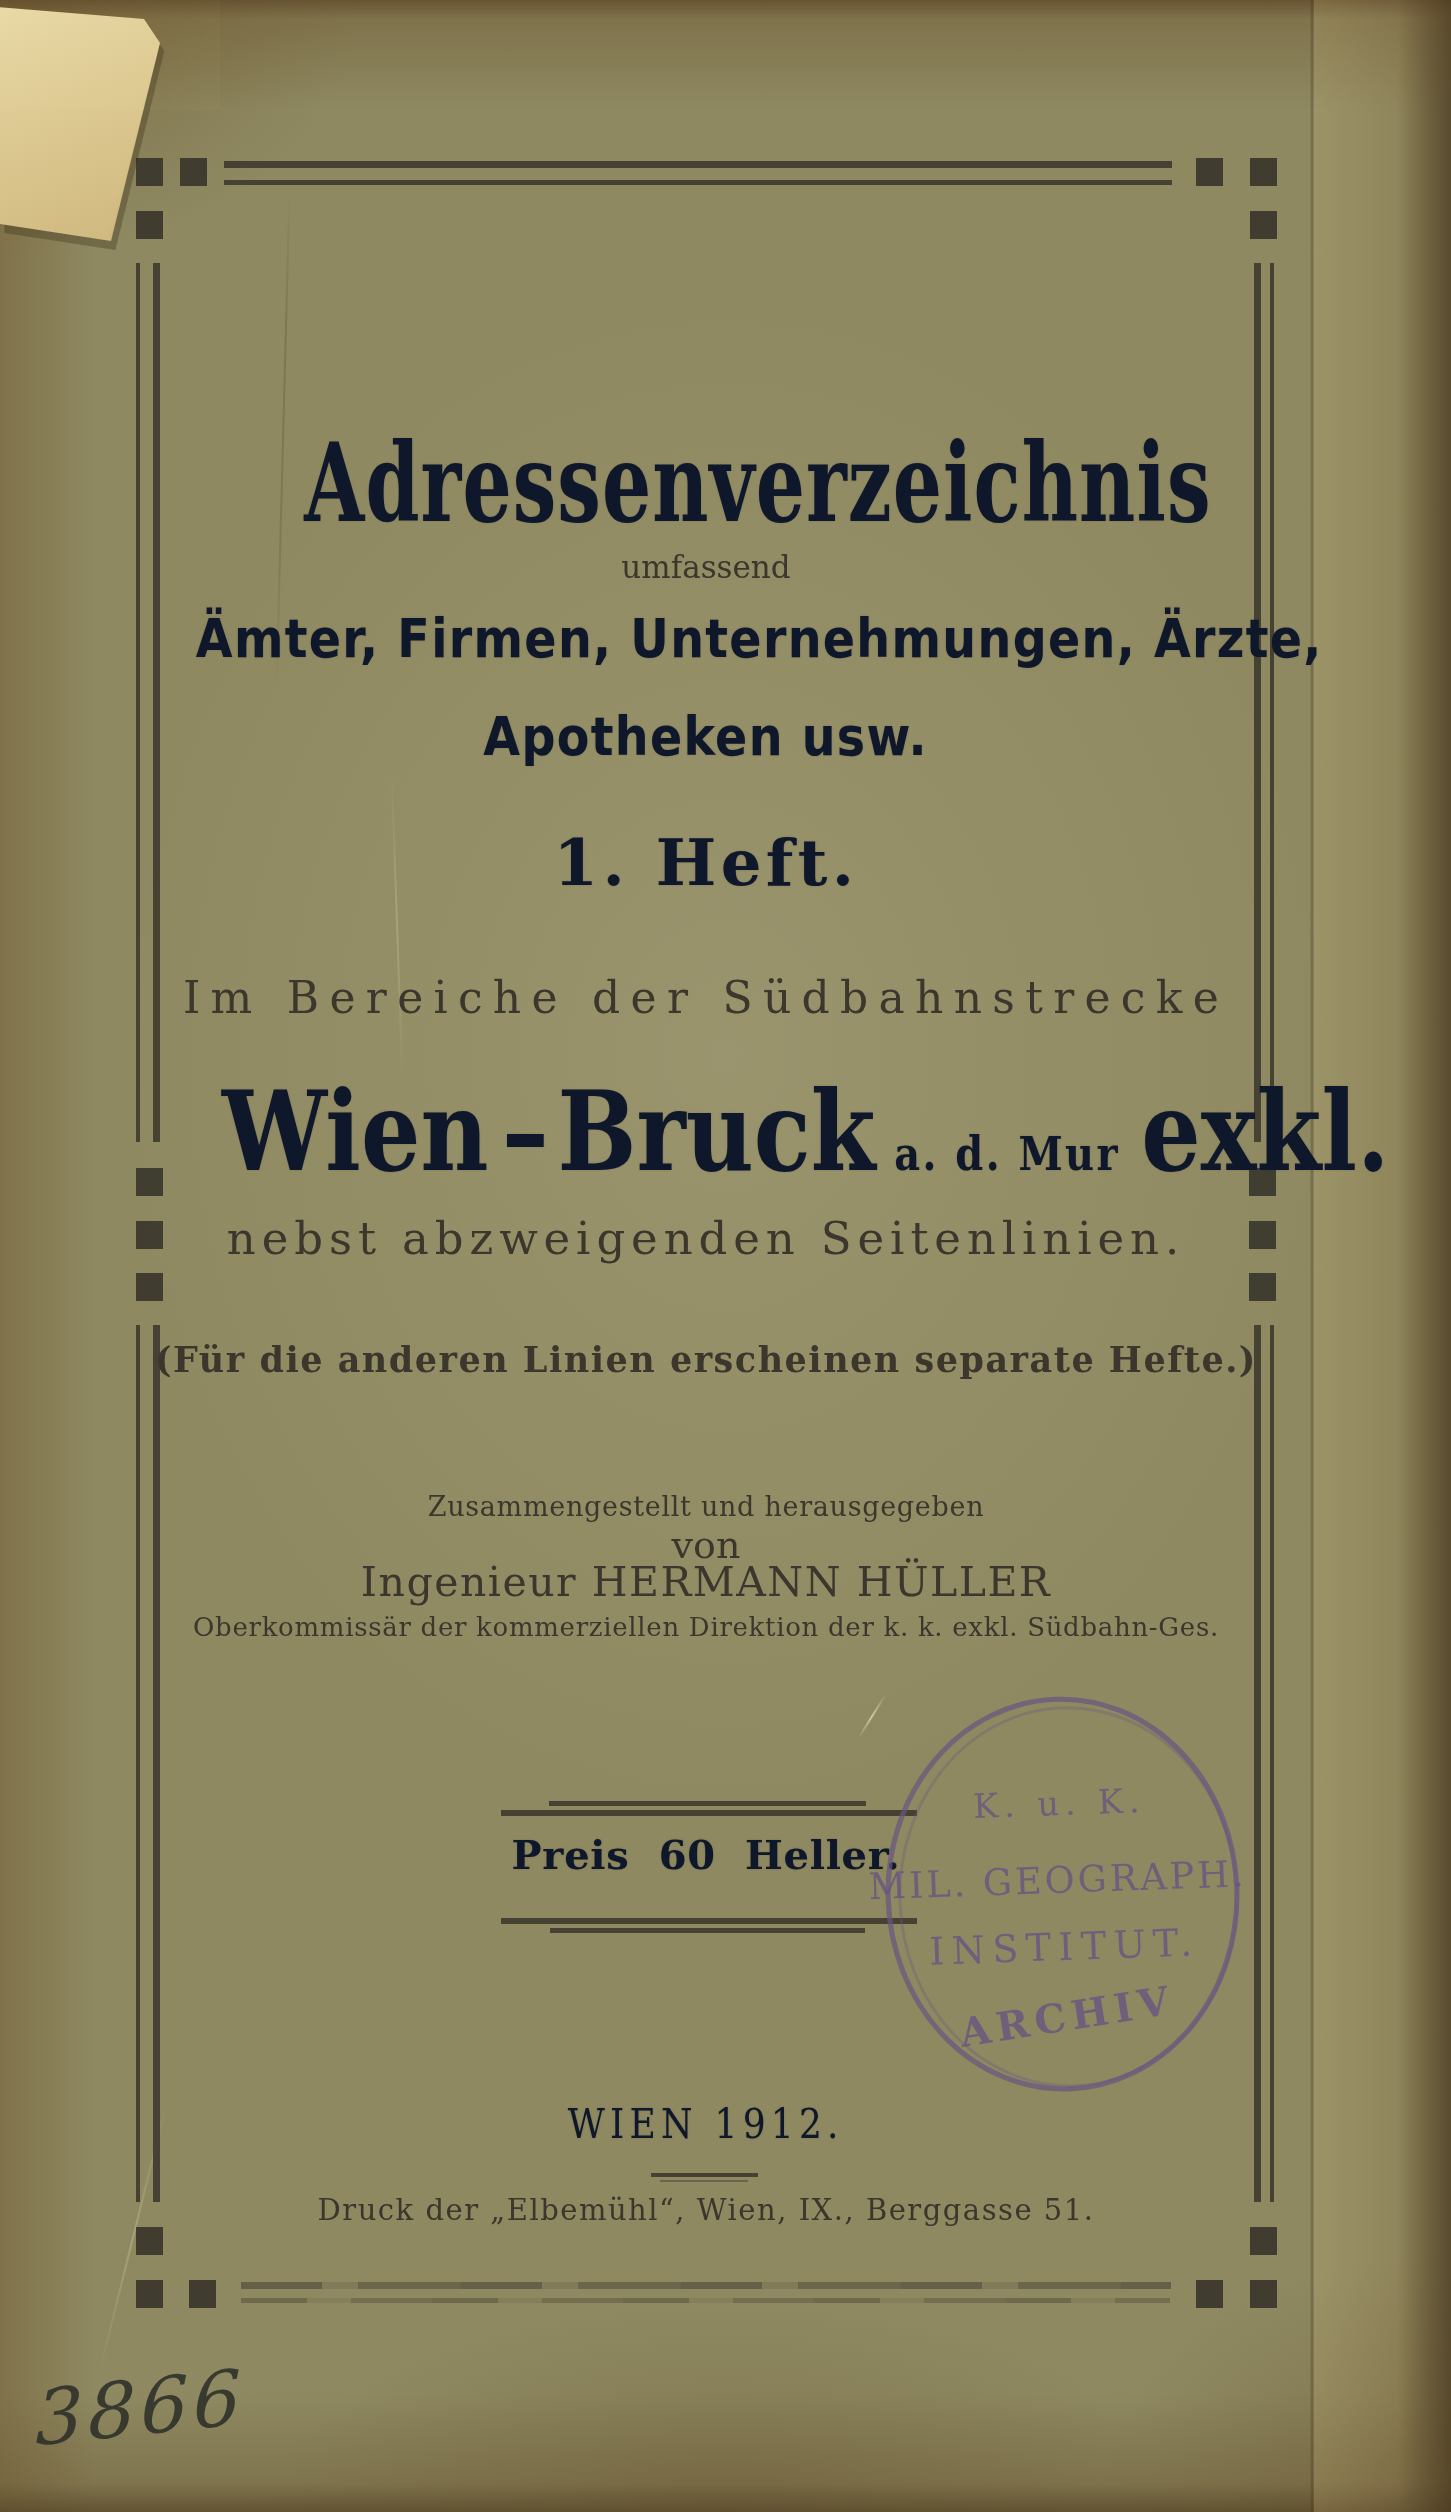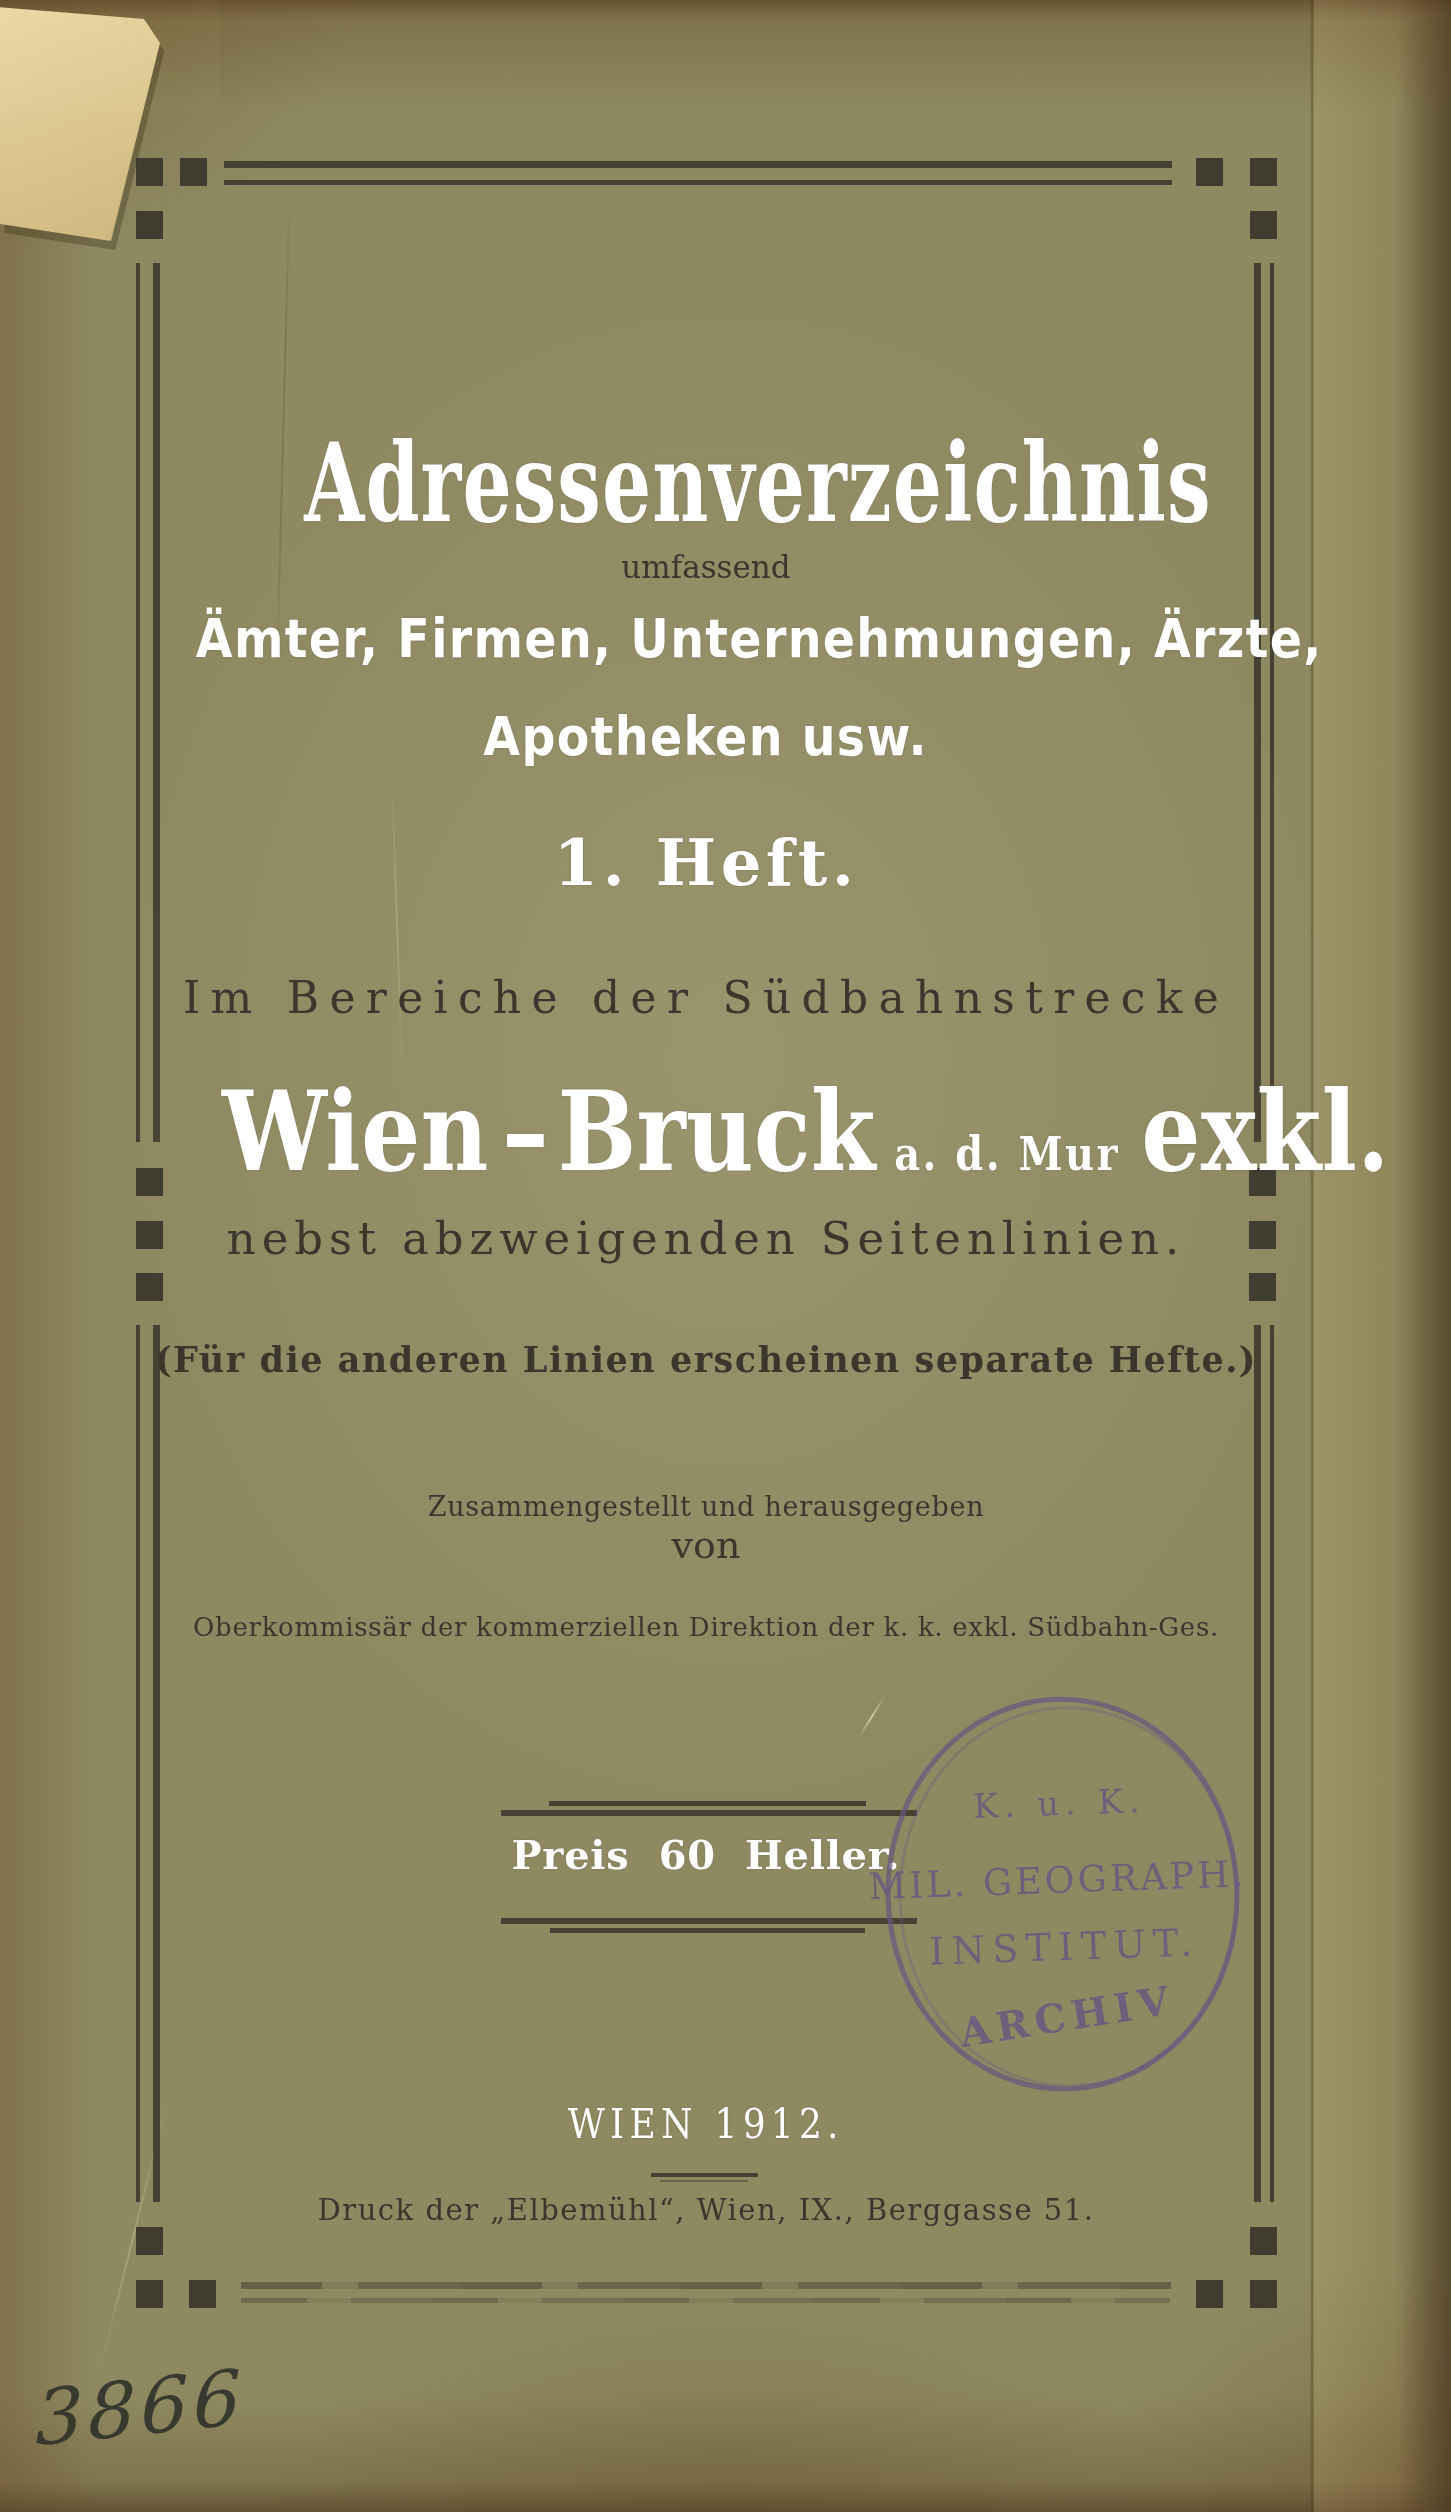--- a/index.html
+++ b/index.html
@@ -69,21 +69,21 @@
   .sq-bl-corner{left:136px;top:2280px;}
   .sq-bl-inner {left:189px;top:2280px;}
   .sq-br-above {left:1250px;top:2227px;}
   .sq-br-corner{left:1250px;top:2280px;}
   .sq-br-inner {left:1196px;top:2280px;}
 
   
   .content{position:absolute;left:119px;top:0;width:1174px;height:2512px;}
   .line{position:absolute;left:0;width:100%;text-align:center;white-space:nowrap;line-height:1;}
   .cond{display:inline-block;transform-origin:50% 50%;}
-  .ink{color:#ffffff;text-shadow:0 0 1.5px rgba(57,53,43,.35);}
+  .ink{color:#0f172a;text-shadow:0 0 1.5px rgba(57,53,43,.35);}
 
   .t-title{top:429px;font-size:109px;font-weight:bold;}
   .t-title .cond{transform:scaleX(.71);letter-spacing:1.5px;}
   .t-umfassend{top:552px;font-size:31px;}
   .t-scope1{top:612px;font-family:"DejaVu Sans",sans-serif;font-weight:bold;font-size:54px;}
   .t-scope1 .cond,.t-scope2 .cond{transform:scaleX(.88);letter-spacing:1.5px;}
   .t-scope2{top:710px;font-family:"DejaVu Sans",sans-serif;font-weight:bold;font-size:54px;}
   .t-issue{top:831px;font-size:64px;font-weight:bold;letter-spacing:4.4px;}
   .t-route-intro{top:976px;font-size:44px;letter-spacing:10.3px;}
   .t-route{top:1077px;font-size:110px;font-weight:bold;}
@@ -202,20 +202,21 @@
     </div>
     <div class="line t-issue ink">1. Heft.</div>
     <div class="line t-route-intro">Im Bereiche der Südbahnstrecke</div>
     <div class="line t-route ink">
       <span class="cond"><span>Wien</span><span class="dash">–</span><span>Bruck</span><span class="infix">a. d. Mur</span><span class="suffix">exkl.</span></span>
     </div>
     <div class="line t-route-sub">nebst abzweigenden Seitenlinien.</div>
     <div class="line t-note">(Für die anderen Linien erscheinen separate Hefte.)</div>
     <div class="line t-compiled">Zusammengestellt und herausgegeben</div>
     <div class="line t-von">von</div>
+    <div class="line t-author">Ingenieur HERMANN HÜLLER</div>
     <div class="line t-author-title">Oberkommissär der kommerziellen Direktion der k. k. exkl. Südbahn-Ges.</div>
     <div class="line t-price ink">Preis 60 Heller.</div>
     <div class="line t-place ink">
       <span class="cond">WIEN 1912.</span>
     </div>
     <div class="line t-imprint">Druck der „Elbemühl“, Wien, IX., Berggasse 51.</div>
   </div>
 
   <div class="rule rule-top-thin"></div>
   <div class="rule rule-top-thick"></div>

